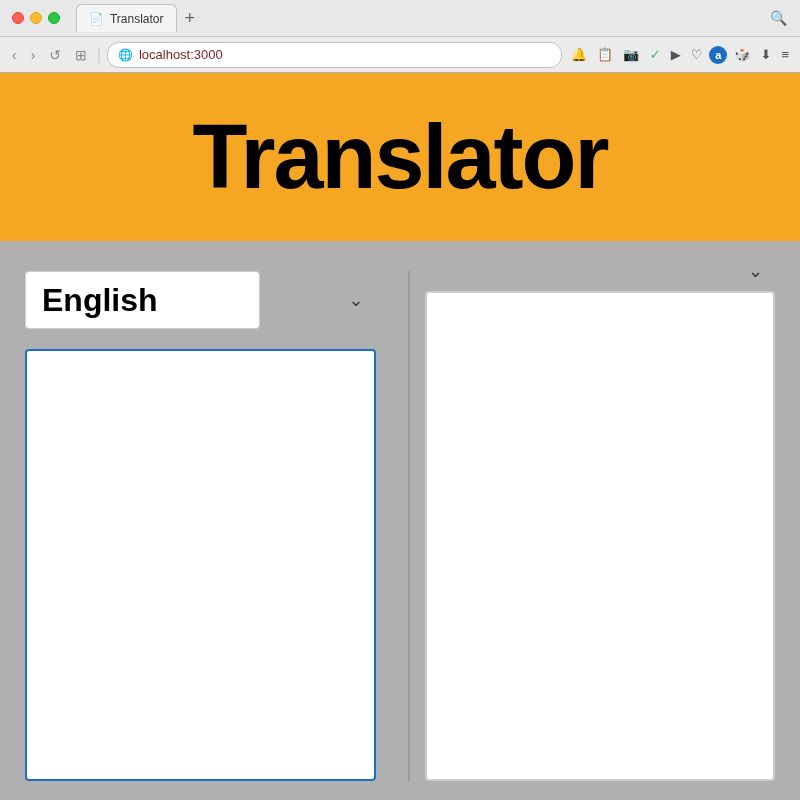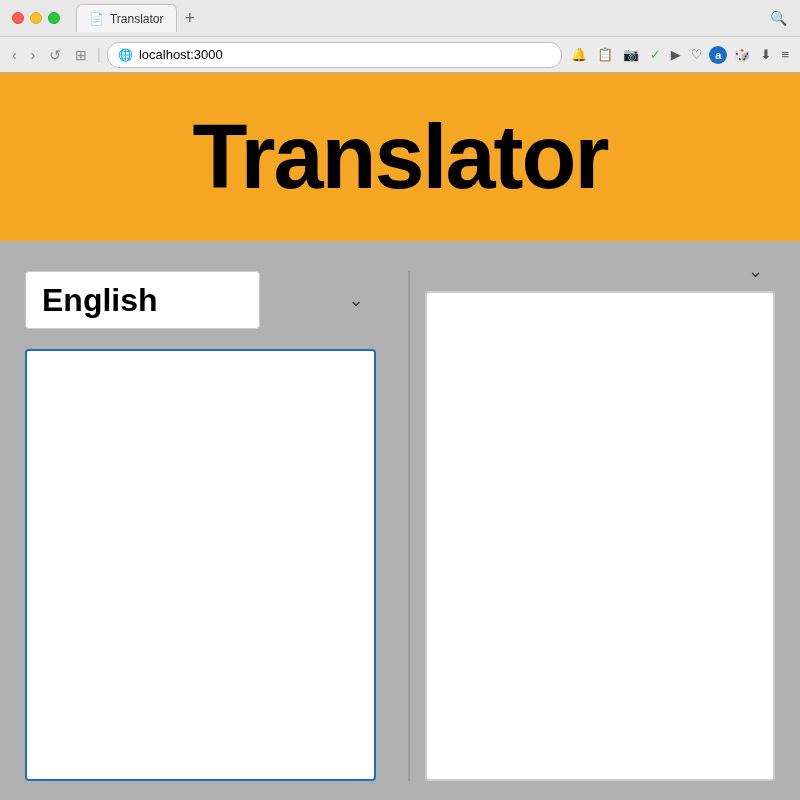--- a/index.html
+++ b/index.html
@@ -126,21 +126,21 @@
       height: 26px;
     }
 
     .address-icon {
       color: #666;
       font-size: 12px;
     }
 
     .address-text {
       font-size: 13px;
-      color: #000000;
+      color: #7f1d1d;
     }
 
     .toolbar-icons {
       display: flex;
       align-items: center;
       gap: 4px;
       color: #555;
       font-size: 13px;
     }
 

